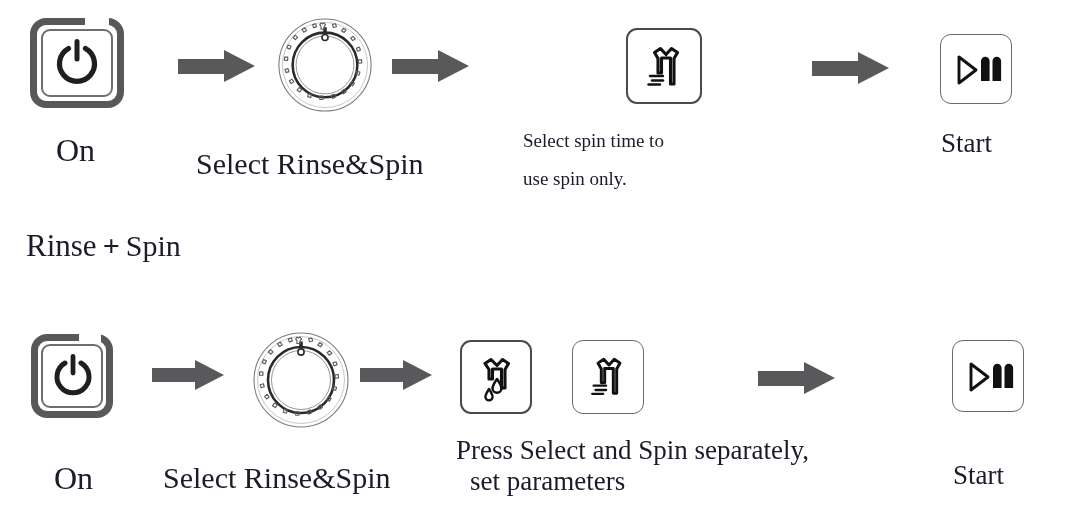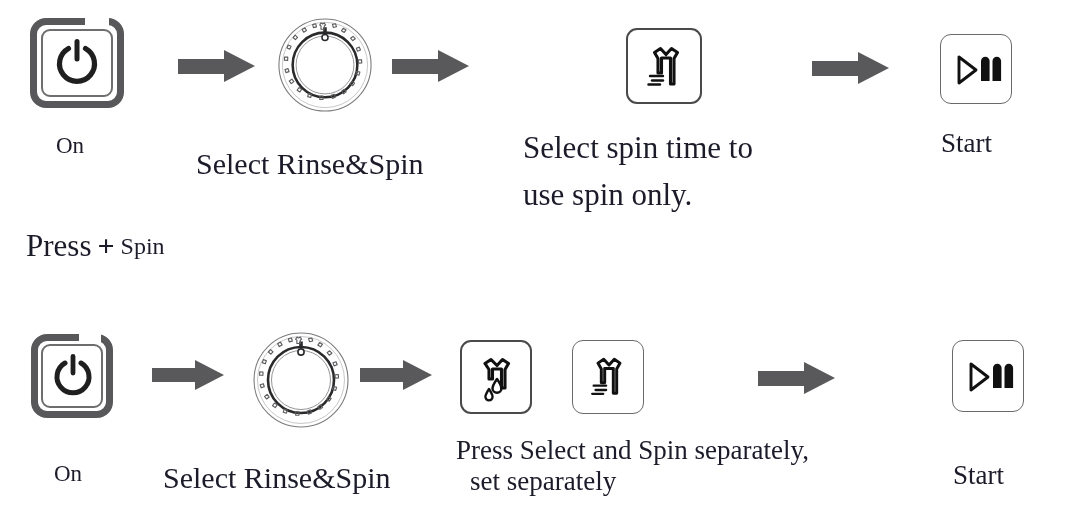--- a/index.html
+++ b/index.html
@@ -18,25 +18,25 @@
   }
 
   
   .label {
     position: absolute;
     font-family: "Liberation Serif", "DejaVu Serif", serif;
     color: #1b1b2a;
     white-space: pre;
     line-height: 1.18;
   }
-  .lbl-on      { font-size: 23px; }
+  .lbl-on      { font-size: 32px; }
   .lbl-step    { font-size: 30px; }
   .lbl-start   { font-size: 27px; }
   .lbl-section { font-size: 31px; }
-  .lbl-multi   { font-size: 31px; line-height: 1.32; }
+  .lbl-multi   { font-size: 19px; line-height: 1.32; }
   .lbl-multi2  { font-size: 27px; line-height: 1.30; }
 
   
   .arrow { position: absolute; }
   .arrow .shaft {
     position: absolute;
     left: 0;
     background: #59595b;
   }
   .arrow .head {
@@ -165,28 +165,28 @@
     <path d="M27 11 a4.3 4.3 0 0 1 8.6 0 L35.6 31 L27 31 Z" fill="#111111"></path>
     <path d="M38.5 11 a4.3 4.3 0 0 1 8.6 0 L47.1 31 L38.5 31 Z" fill="#111111"></path>
   </svg>
 </div>
 
 <div class="label lbl-on" style="left:56px; top:132px;">On</div>
 
 <div class="label lbl-step" style="left:196px; top:146px;">Select Rinse&amp;Spin</div>
 
 <div class="label lbl-multi" style="left:523px; top:128px;">Select spin time to</div>
-<div class="label lbl-multi" style="left:523px; top:166px;margin-top:9px;">use spin only.</div>
+<div class="label lbl-multi" style="left:523px; top:166px;">use spin only.</div>
 
 <div class="label lbl-start" style="left:941px; top:128px;">Start</div>
 
 <div style="position:absolute; left:26px; top:228px; display:flex; align-items:center; gap:0px;">
-  <span class="lbl-section" style="font-size:31px;">Press</span>
+  <span class="lbl-section" style="font-size:31px;">Rinse</span>
   <span style="font-size:30px; font-weight:bold; padding:0 6px; font-family:'Liberation Serif','DejaVu Serif',serif;">+</span>
-  <span class="lbl-section" style="font-size:24px;text-align:right;">Spin</span>
+  <span class="lbl-section" style="font-size:30px;text-align:right;">Spin</span>
 </div>
 
 <div class="power-btn" style="left:31px; top:334px; width:82px; height:84px;">
   <div class="power-outer"></div>
   <div class="power-notch" style="left:48px; width:22px;"></div>
   <div class="power-inner" style="left:10px; top:10px; right:10px; bottom:10px;"></div>
   <svg class="power-glyph" style="left:21px; top:20px;" width="42" height="45" viewBox="0 0 42 45">
     <path d="M13 9 A16 16 0 1 0 29 9" fill="none" stroke="#1f1f1f" stroke-width="5" stroke-linecap="round"></path>
     <line x1="21" y1="2.5" x2="21" y2="19" stroke="#1f1f1f" stroke-width="4.8" stroke-linecap="round"></line>
   </svg>
@@ -261,15 +261,15 @@
     <path d="M27 11 a4.3 4.3 0 0 1 8.6 0 L35.6 31 L27 31 Z" fill="#111111"></path>
     <path d="M38.5 11 a4.3 4.3 0 0 1 8.6 0 L47.1 31 L38.5 31 Z" fill="#111111"></path>
   </svg>
 </div>
 
 <div class="label lbl-on" style="left:54px; top:460px;">On</div>
 
 <div class="label lbl-step" style="left:163px; top:460px;">Select Rinse&amp;Spin</div>
 
 <div class="label lbl-multi2" style="left:456px; top:433px;">Press Select and Spin separately,</div>
-<div class="label lbl-multi2" style="left:470px; top:464px;">set separately</div>
+<div class="label lbl-multi2" style="left:470px; top:464px;">set parameters</div>
 
 <div class="label lbl-start" style="left:953px; top:460px;">Start</div>
 
 </body></html>

